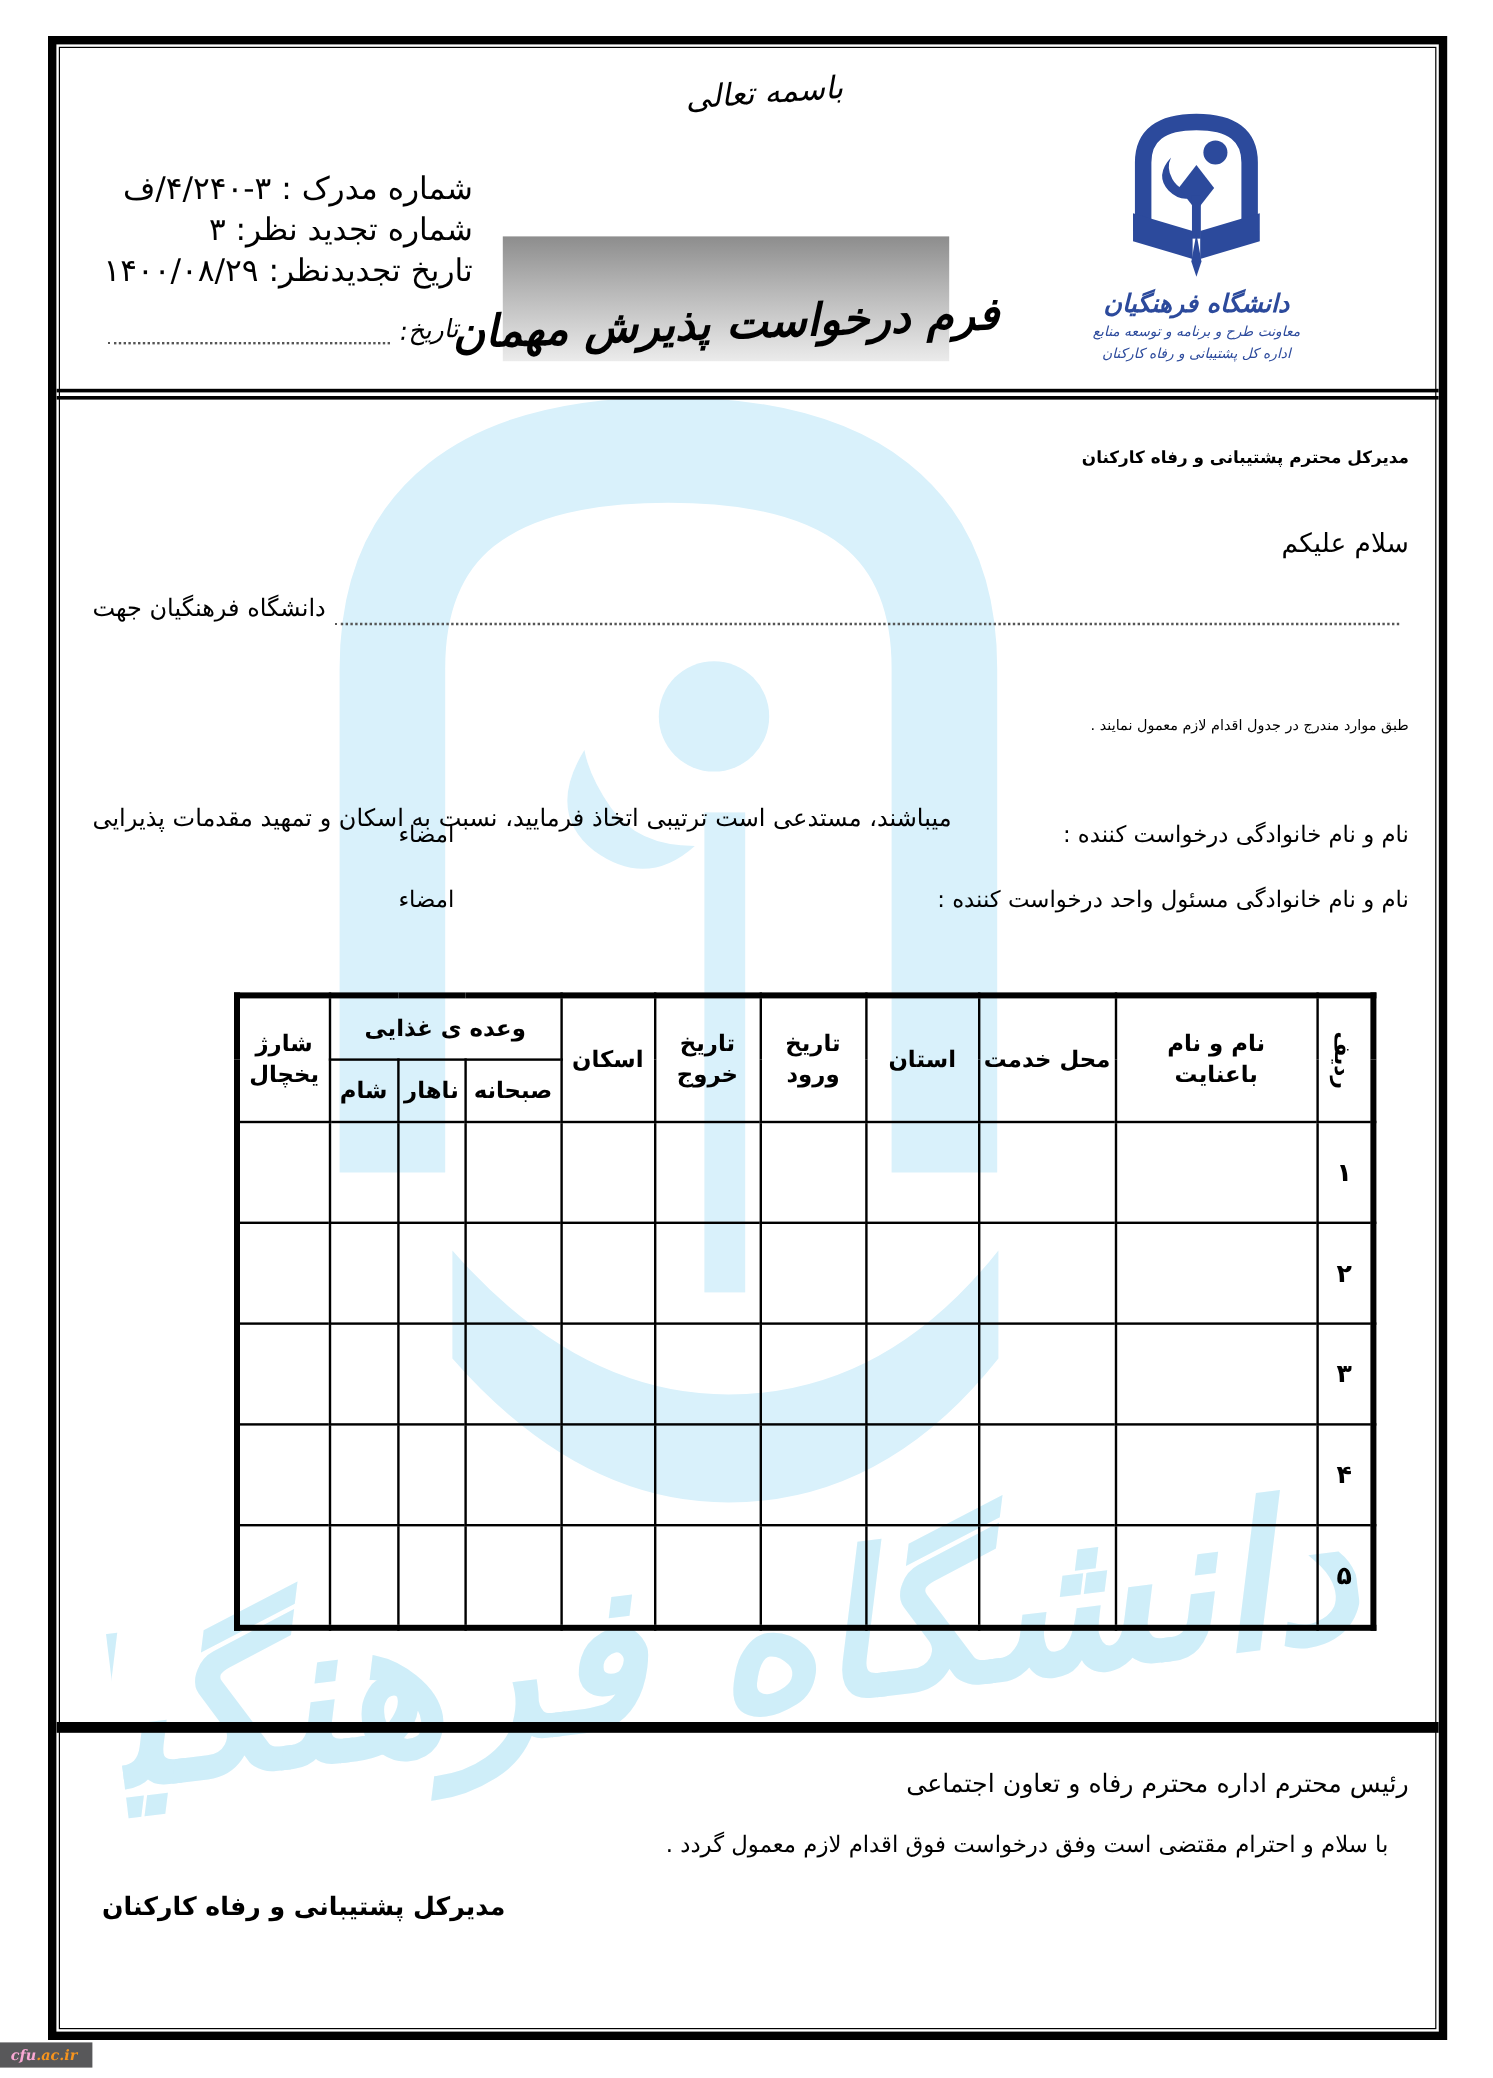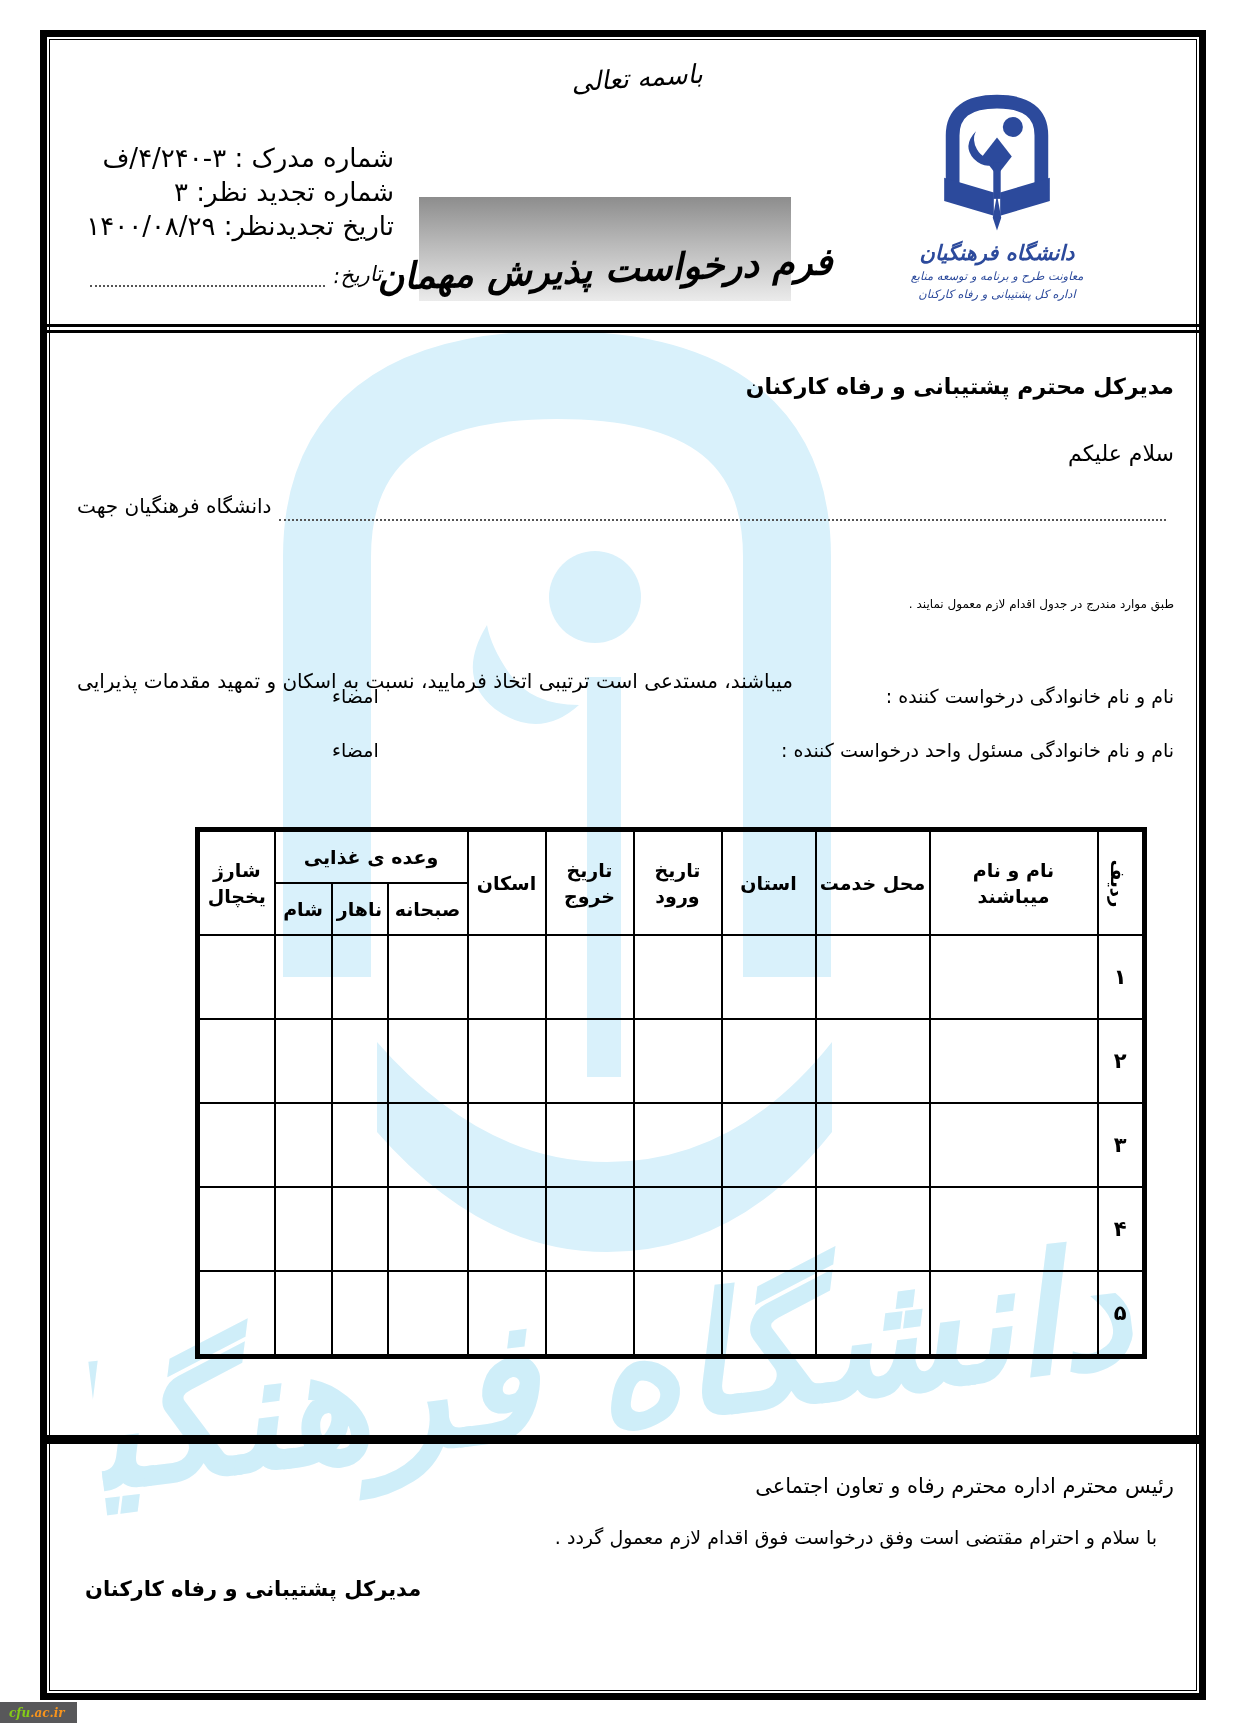--- a/index.html
+++ b/index.html
@@ -30,21 +30,21 @@
                        transform:rotate(-2deg);white-space:nowrap;}
   .logo-block{left:845px;top:52px;width:210px;text-align:center;color:#2c4a9c;}
   .logo-block svg{display:block;margin:0 auto;}
   .logo-org{font-size:21px;font-weight:bold;font-style:italic;margin-top:2px;}
   .logo-dept{font-size:11.5px;font-style:italic;margin-top:4px;line-height:14px;}
 
   .sep-double{position:absolute;left:0;right:0;top:287px;height:3px;
               border-top:3px solid #000;border-bottom:3px solid #000;z-index:2;}
 
   
-  .addressee{right:25px;top:337px;font-size:22px;font-weight:bold;}
+  .addressee{right:25px;top:337px;font-size:14px;font-weight:bold;}
   .salutation{right:25px;top:404px;font-size:22px;}
   .para{left:30px;right:25px;display:flex;direction:rtl;align-items:flex-end;font-size:20px;line-height:30px;}
   .para-1{top:454px;}
   .para-2{top:507px;flex-direction:column;}
   .para-3{top:560px;right:25px;font-size:12px;}
   .fill-dots{flex:1 1 auto;border-bottom:2px dotted #555;height:1em;margin:0 8px;}
   .fill-short{flex:0 0 120px;}
   .sig-row{left:30px;right:25px;font-size:19px;}
   .sig-1{top:648px;}
   .sig-2{top:702px;}
@@ -66,21 +66,21 @@
 
   
   .f-addressee{right:25px;top:1437px;font-size:21px;font-weight:normal;}
   .f-note{right:42px;top:1489px;font-size:19px;}
   .f-signoff{left:38px;top:1540px;font-size:21px;font-weight:bold;}
 
   
   .cfu-badge{position:absolute;left:0;top:1702px;height:21px;padding:0 12px 0 9px;background:#58585a;
              display:flex;align-items:center;font-size:12px;font-style:italic;font-weight:bold;
              font-family:"DejaVu Serif",serif;z-index:5;}
-  .cfu-site{color:#84cc16;}
+  .cfu-site{color:#f9a8d4;}
   .cfu-domain{color:#f7941d;}
 </style>
 </head>
 <body>
 
 <div class="stage">
   <div class="page">
 
     <svg class="watermark" width="1152" height="1656" viewBox="0 0 1152 1656">
       <path d="M 280 940 L 280 520 Q 280 338 510 338 Q 740 338 740 520 L 740 940" fill="none" stroke="#d9f1fb" stroke-width="88"></path>
@@ -163,21 +163,21 @@
           <col style="width:78px">
           <col style="width:80px">
         <col style="width:56px">
           <col style="width:57px">
           <col style="width:77px">
       </colgroup>
       <tbody>
           <tr class="hrow1">
         <th rowspan="2"><span class="vert">ردیف</span></th>
         <th rowspan="2" class="th-pre">نام و نام
-میباشند</th>
+باعنایت</th>
         <th rowspan="2">محل خدمت</th>
         <th rowspan="2">استان</th>
         <th rowspan="2" class="th-pre">تاریخ
 ورود</th>
         <th rowspan="2" class="th-pre">تاریخ
 خروج</th>
         <th rowspan="2">اسکان</th>
         <th colspan="3">وعده ی غذایی</th>
         <th rowspan="2" class="th-pre">شارژ
 یخچال</th>

